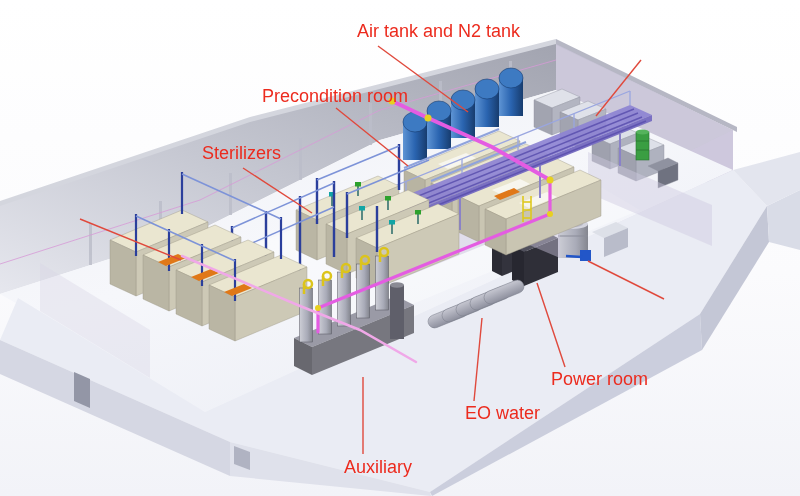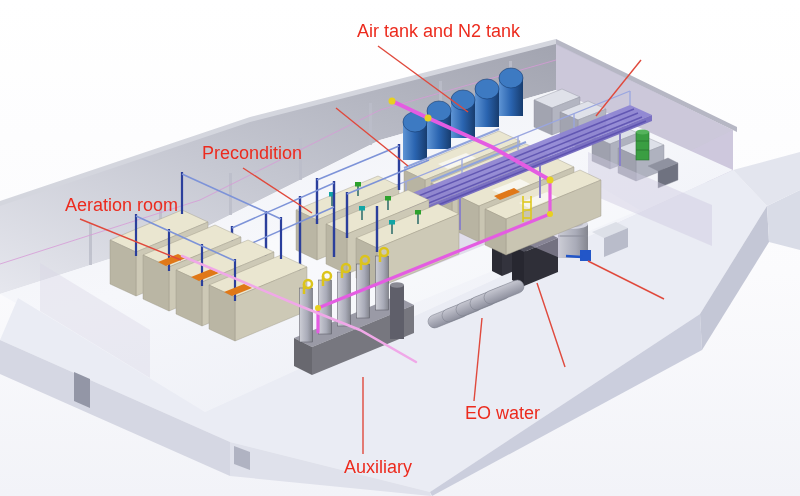--- a/index.html
+++ b/index.html
@@ -390,17 +390,18 @@
     <line x1="243" y1="168" x2="312" y2="213"></line>
     <line x1="80" y1="219" x2="181" y2="260"></line>
     <line x1="664" y1="299" x2="588" y2="261"></line>
     <line x1="565" y1="367" x2="537" y2="283"></line>
     <line x1="474" y1="401" x2="482" y2="318"></line>
     <line x1="363" y1="454" x2="363" y2="377"></line>
   </g>
 </svg>
 
 <div class="label" style="left:357px;top:22px">Air tank and N2 tank</div>
-<div class="label" style="left:202px;top:144px">Precondition</div>
-<div class="label" style="left:65px;top:196px">Aeration room</div>
+<div class="label" style="left:262px;top:87px">Precondition room</div>
+<div class="label" style="left:202px;top:144px">Sterilizers</div>
+<div class="label" style="left:551px;top:370px">Power room</div>
 <div class="label" style="left:465px;top:404px">EO water</div>
 <div class="label" style="left:344px;top:458px">Auxiliary</div>
 </div>
 
 </body></html>

